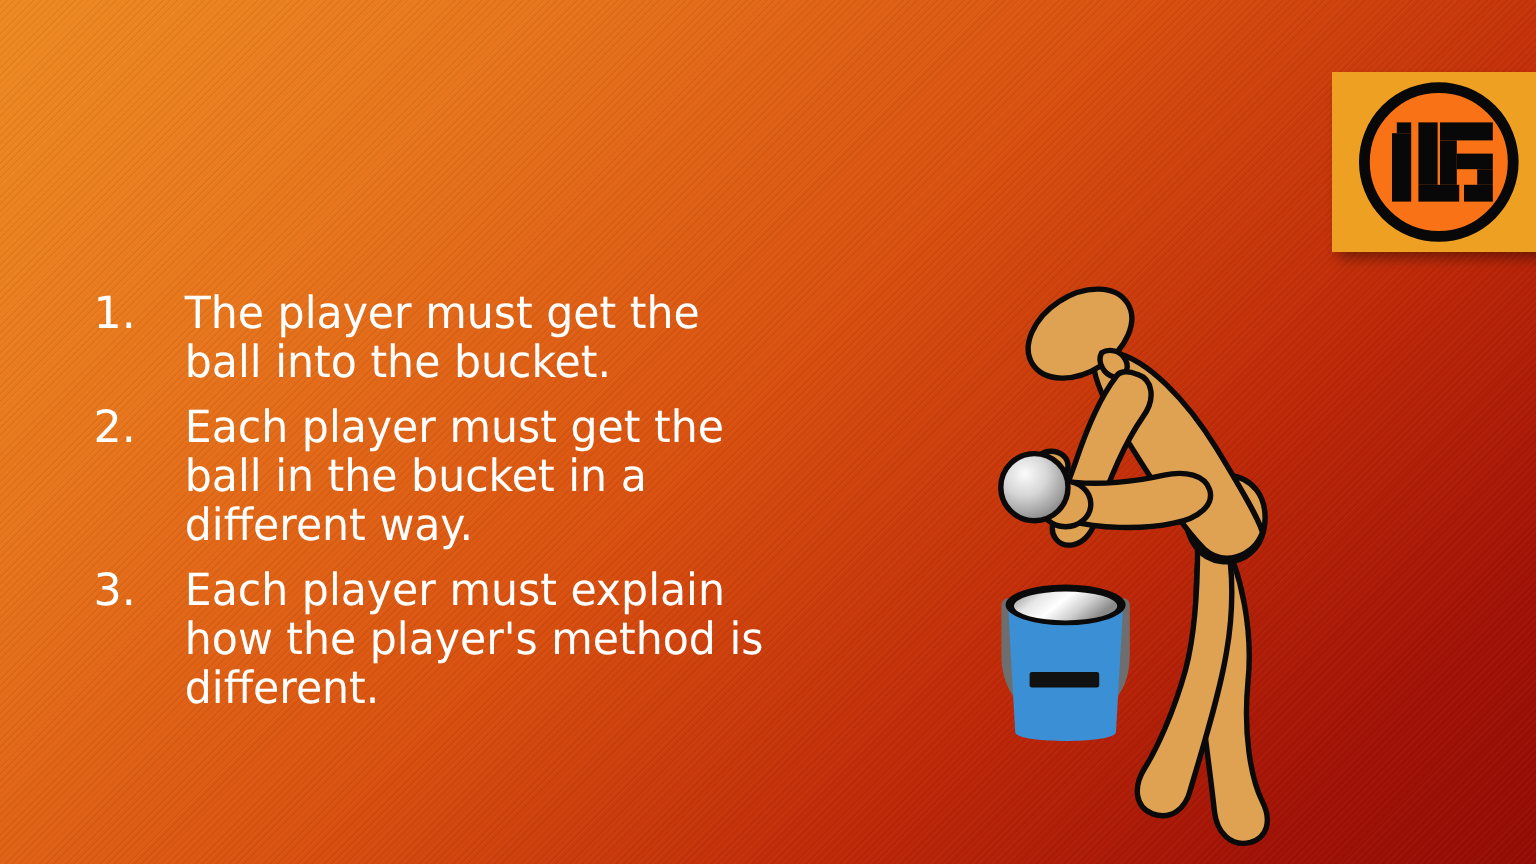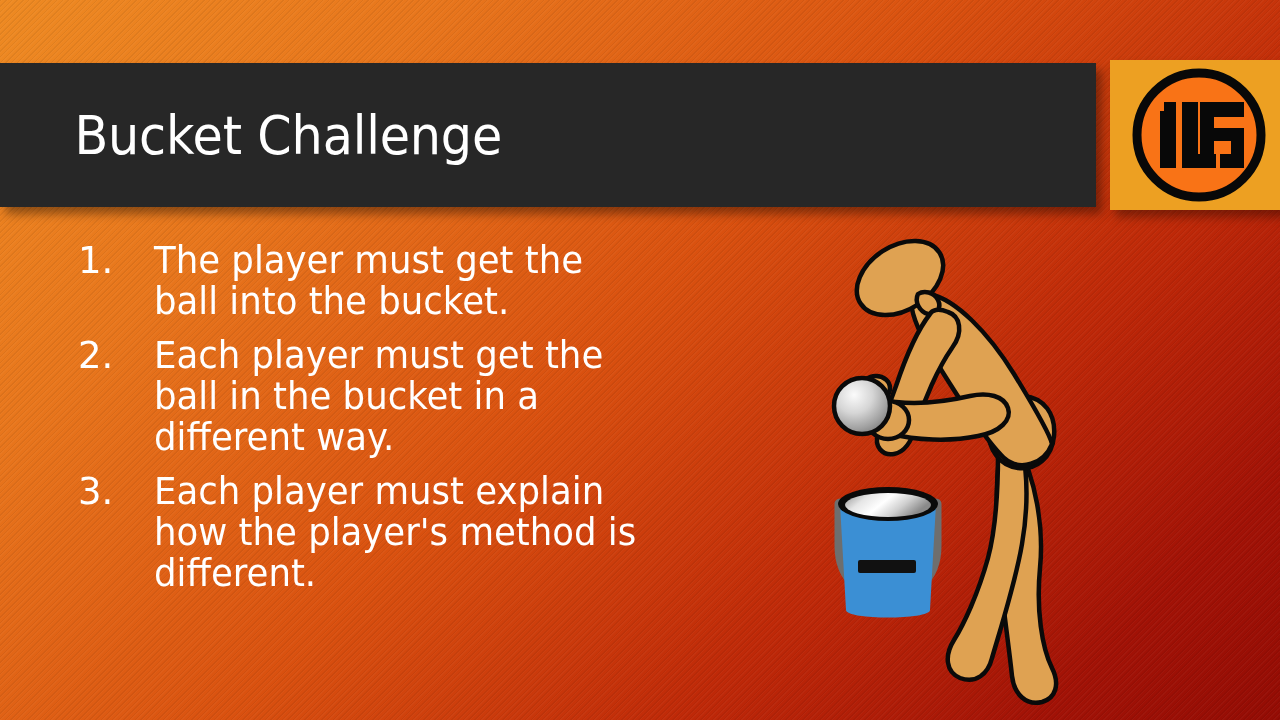--- a/index.html
+++ b/index.html
@@ -109,23 +109,20 @@
   }
   #clipart svg { display:block; overflow:visible; }
 </style>
 </head>
 <body>
 
 <div id="slide">
 
   <div id="slide-texture"></div>
 
-  <div id="title-bar">
-    <div id="title-text">Bucket Challenge</div>
-  </div>
 
   <div id="logo-panel">
     <svg id="logo-svg" width="138" height="138" viewBox="0 0 138 138">
       <circle cx="69" cy="69" r="62" fill="#f97316" stroke="#080808" stroke-width="9"></circle>
 
       <rect x="34" y="36" width="12" height="9" fill="#080808"></rect>
       <rect x="30" y="45" width="16" height="57" fill="#080808"></rect>
 
       <rect x="52" y="36" width="16" height="52" fill="#080808"></rect>
       <rect x="52" y="88" width="34" height="14" fill="#080808"></rect>

